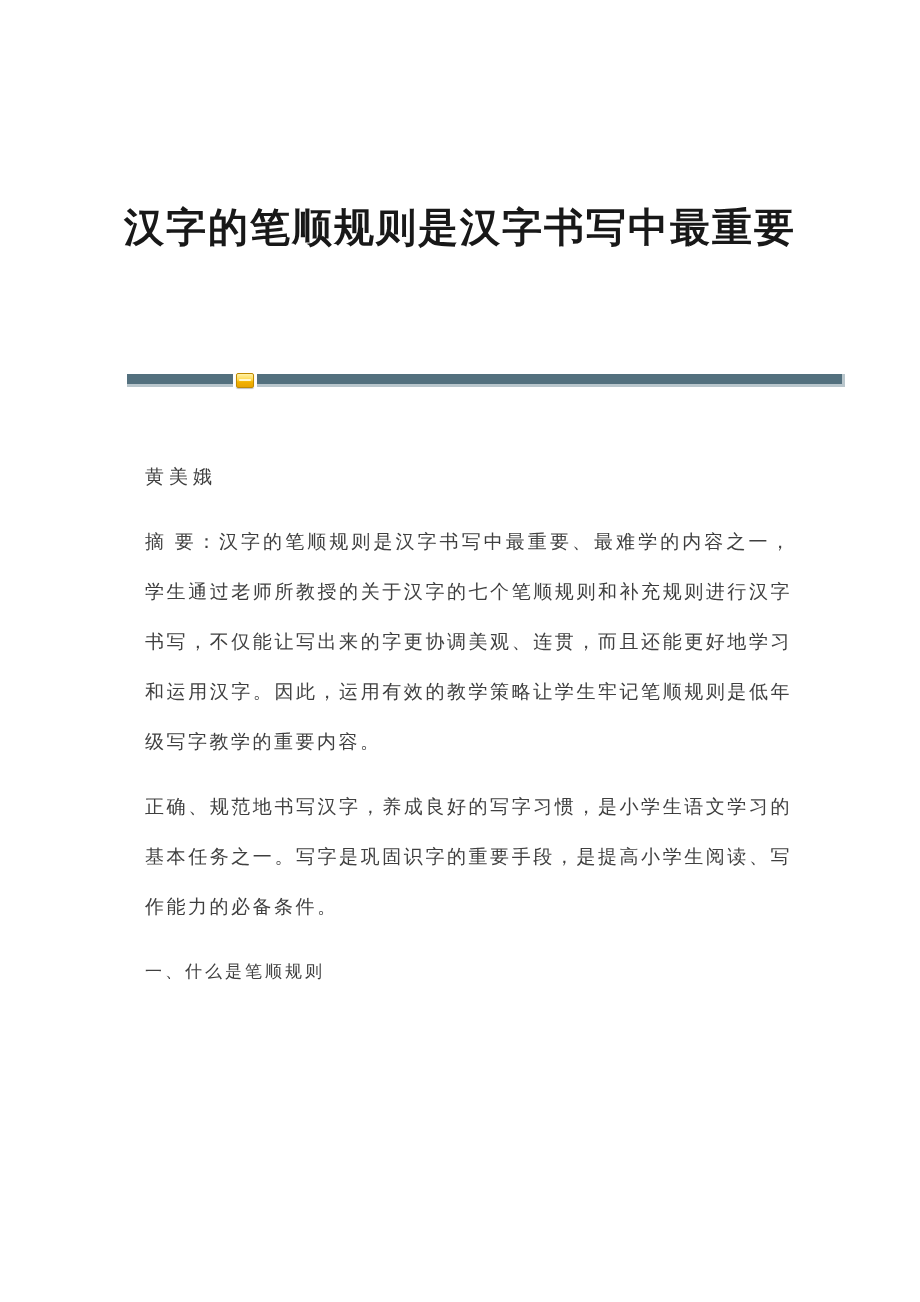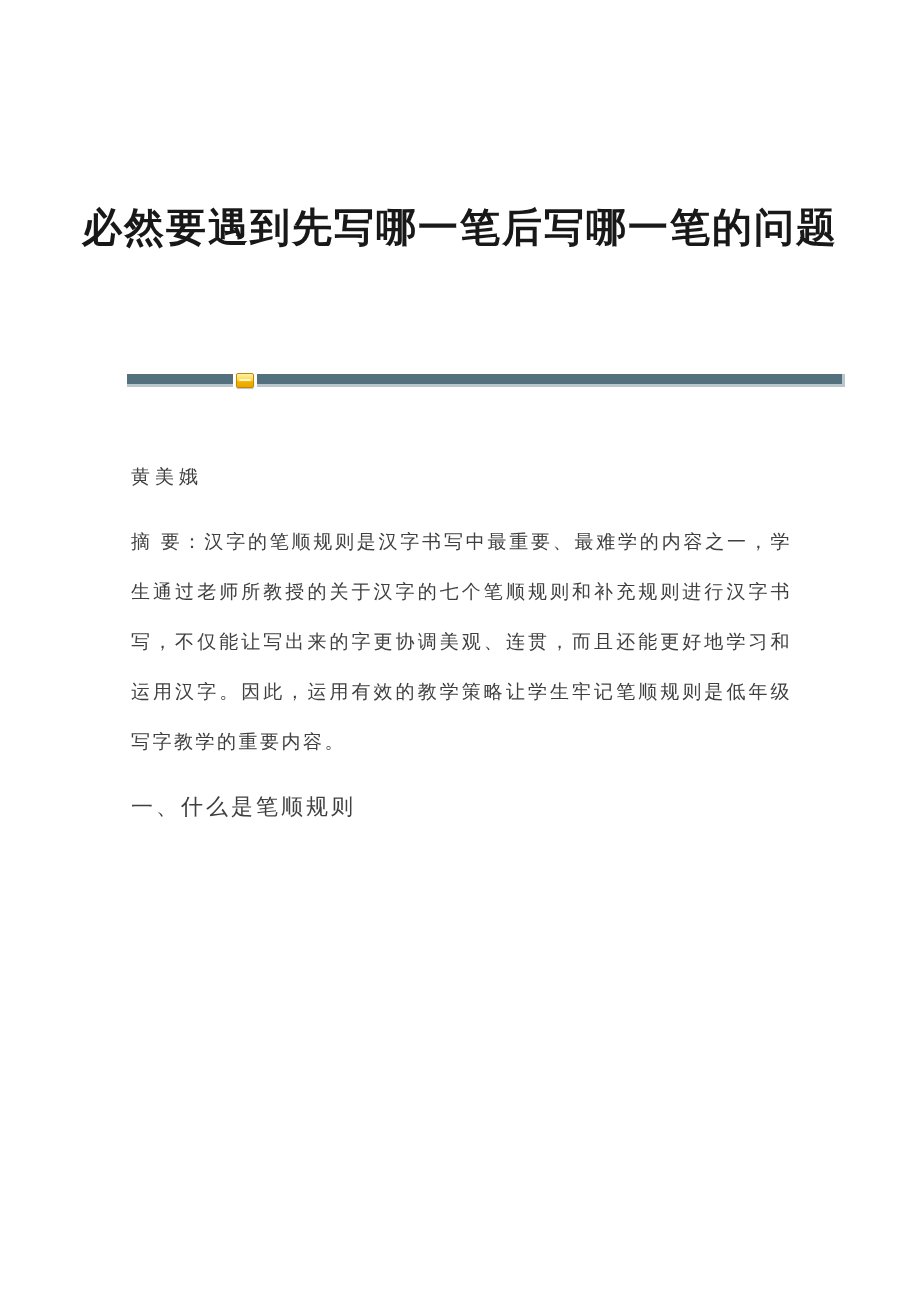--- a/index.html
+++ b/index.html
@@ -59,62 +59,63 @@
     left: 2px;
     right: 2px;
     top: 5px;
     height: 2px;
     background: #fff7cf;
     border-radius: 1px;
   }
   .body-text {
     position: absolute;
     top: 452px;
-    left: 131px;
+    left: 145px;
     right: 128px;
     color: #3f3f3f;
     font-size: 19px;
     line-height: 50px;
     letter-spacing: 2.5px;
     text-align: justify;
-    font-family: Liberation Sans, sans-serif;
+    font-family: Liberation Serif, serif;
   }
   .body-text p { margin: 0 0 15px 0; }
   .author { letter-spacing: 5px; margin-bottom: 15px; }
   .abstract { margin-bottom: 0; }
   .keywords { margin-bottom: 5px; }
   .intro { margin-bottom: 45px; }
   .section-heading {
-    font-size: 22px;
+    font-size: 17px;
     font-weight: normal;
     margin: 0 0 15px 0;
     letter-spacing: 3px;
     line-height: 50px;
     color: #3f3f3f;
   }
 </style>
 </head>
 <body>
 
 <div class="page">
 
-  <h1 class="doc-title">必然要遇到先写哪一笔后写哪一笔的问题</h1>
+  <h1 class="doc-title">汉字的笔顺规则是汉字书写中最重要</h1>
 
   <div class="divider">
     <div class="bar-seg bar-left"></div>
     <div class="mail-icon"></div>
     <div class="bar-seg bar-right"></div>
   </div>
 
   <div class="body-text">
 
     <p class="author">黄美娥</p>
 
     <p class="abstract">摘 要：汉字的笔顺规则是汉字书写中最重要、最难学的内容之一，学生通过老师所教授的关于汉字的七个笔顺规则和补充规则进行汉字书写，不仅能让写出来的字更协调美观、连贯，而且还能更好地学习和运用汉字。因此，运用有效的教学策略让学生牢记笔顺规则是低年级写字教学的重要内容。</p>
 
 
+    <p class="intro">正确、规范地书写汉字，养成良好的写字习惯，是小学生语文学习的基本任务之一。写字是巩固识字的重要手段，是提高小学生阅读、写作能力的必备条件。</p>
 
     <h2 class="section-heading">一、什么是笔顺规则</h2>
 
 
   </div>
 
 </div>
 
 </body></html>

